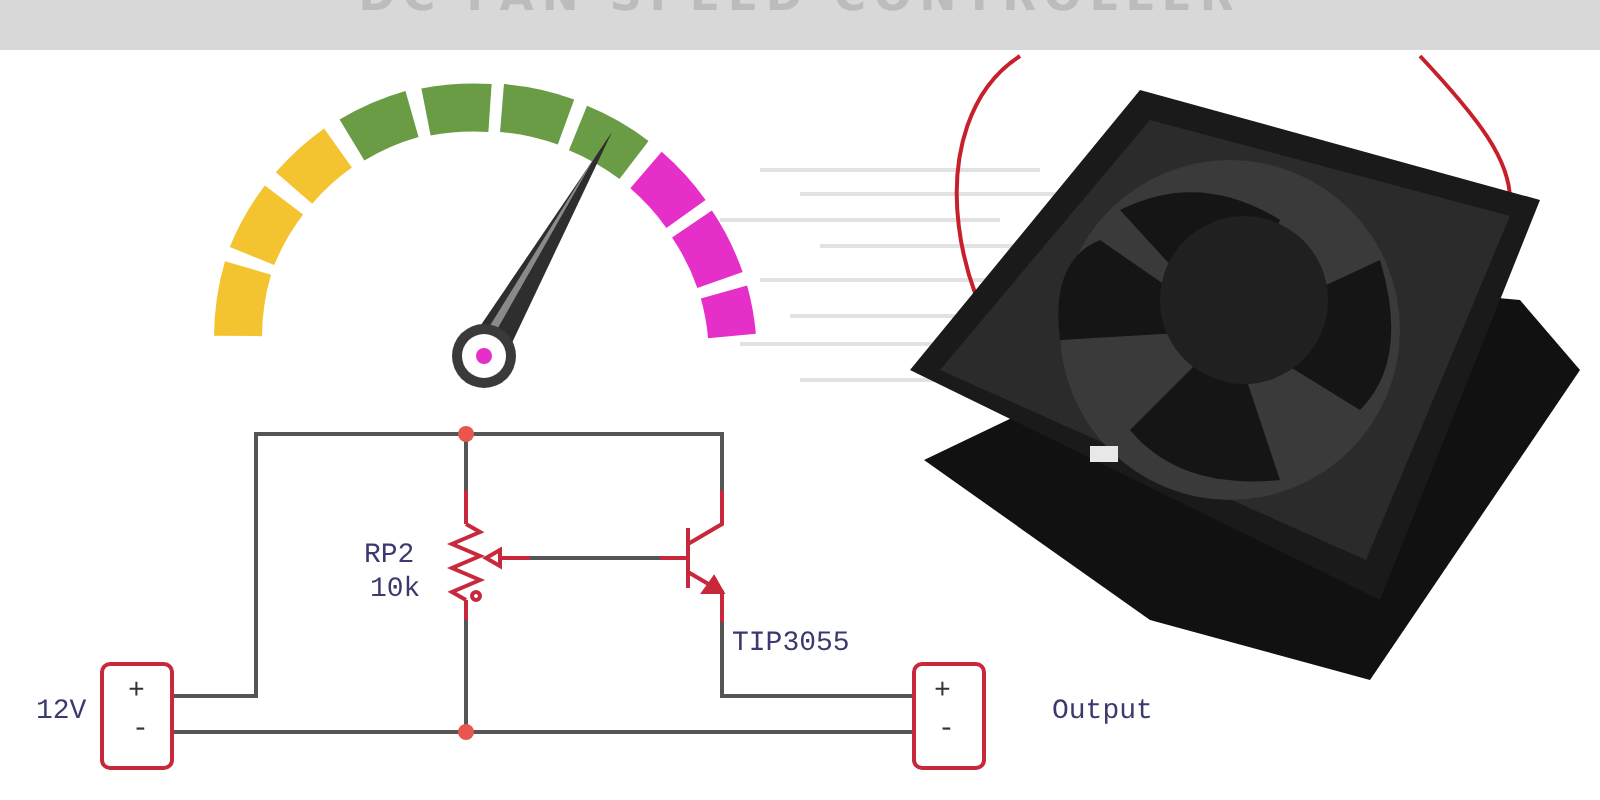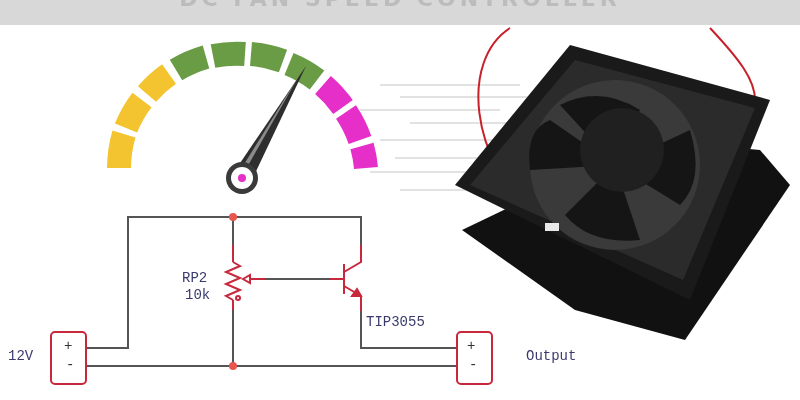--- a/index.html
+++ b/index.html
@@ -90,21 +90,21 @@
     <polygon points="361,296 352,296 357,289" fill="#c8283c"></polygon>
   </g>
 
   <circle cx="233" cy="217" r="4" fill="#e8574f"></circle>
   <circle cx="233" cy="366" r="4" fill="#e8574f"></circle>
 
   <rect x="51" y="332" width="35" height="52" rx="4" fill="#fff" stroke="#c8283c" stroke-width="2"></rect>
   <rect x="457" y="332" width="35" height="52" rx="4" fill="#fff" stroke="#c8283c" stroke-width="2"></rect>
 </svg>
 
-<div class="lbl" style="left:8px;top:348px;text-align:center;">12V</div>
+<div class="lbl" style="left:18px;top:348px;text-align:center;">12V</div>
 <div class="lbl" style="left:64px;top:338px;color:#333;">+</div>
 <div class="lbl" style="left:66px;top:357px;color:#333;">-</div>
 <div class="lbl" style="left:182px;top:270px;">RP2</div>
 <div class="lbl" style="left:185px;top:287px;">10k</div>
 <div class="lbl" style="left:366px;top:270px;margin-top:44px;">TIP3055</div>
 <div class="lbl" style="left:467px;top:338px;color:#333;">+</div>
 <div class="lbl" style="left:469px;top:357px;color:#333;">-</div>
 <div class="lbl" style="left:526px;top:348px;">Output</div>
 
 </body></html>

